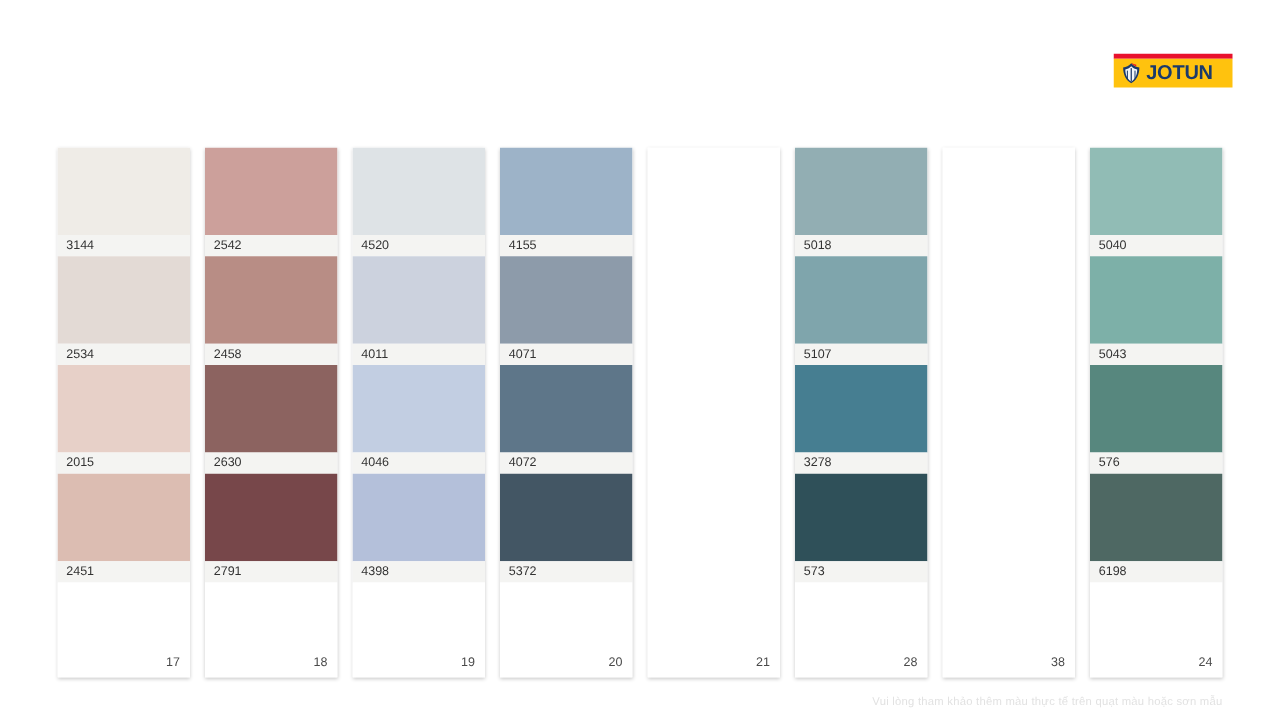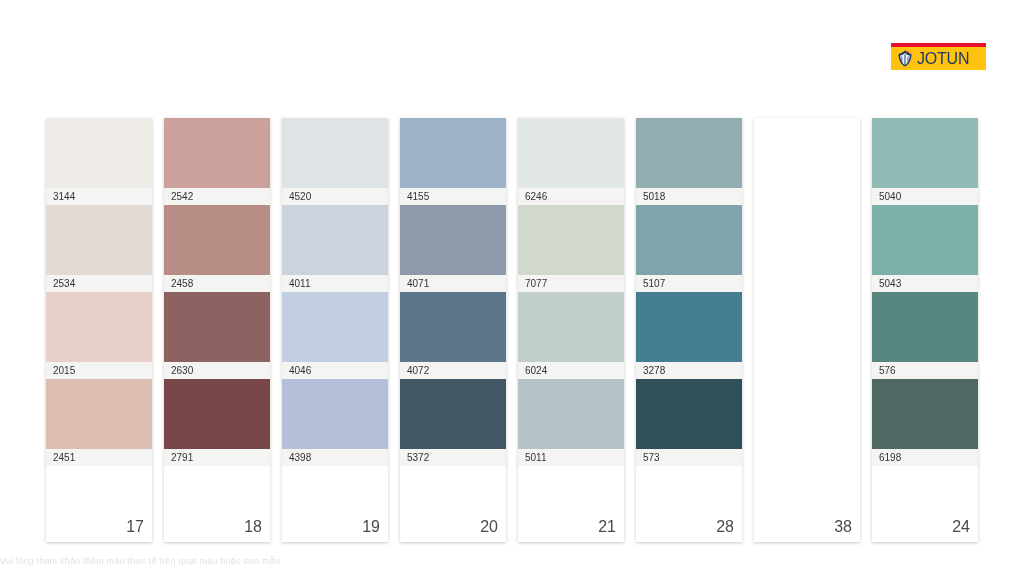--- a/index.html
+++ b/index.html
@@ -42,21 +42,21 @@
     box-sizing: border-box;
   }
   .logo-mark {
     width: 18px;
     height: 17px;
     flex: 0 0 18px;
     margin-right: 3px;
   }
   .logo-text {
     font-family: "Liberation Sans", sans-serif;
-    font-weight: normal;
+    font-weight: bold;
     font-size: 16px;
     letter-spacing: -0.2px;
     color: #1B3A6B;
     line-height: 1;
   }
 
   
   .palette {
     position: absolute;
     top: 118px;
@@ -95,30 +95,31 @@
   .card-footer {
     flex: 1 1 auto;
     background: #ffffff;
     position: relative;
     min-height: 56px;
   }
   .page-num {
     position: absolute;
     right: 8px;
     bottom: 6px;
-    font-size: 16px;
+    font-size: 10px;
     color: #4A4A4A;
   }
 
   
   .footer-note {
     position: absolute;
     left: 0;
     right: 46px;
     bottom: 10px;
+    text-align: right;
     font-size: 9px;
     color: #E2E2E2;
     letter-spacing: 0.2px;
   }
 </style>
 </head>
 <body>
 
 <div class="logo-wrap">
   <div class="logo-red"></div>
@@ -190,30 +191,20 @@
         <div class="swatch" style="background: rgb(94, 118, 137);"></div>
         <div class="swatch-label">4072</div>
         <div class="swatch" style="background: rgb(67, 86, 100);"></div>
         <div class="swatch-label">5372</div>
       </div>
       <div class="card-footer">
         <span class="page-num">20</span>
       </div>
     </div>
     <div class="card">
-      <div class="swatch-group">
-        <div class="swatch" style="background: rgb(226, 232, 229);"></div>
-        <div class="swatch-label">6246</div>
-        <div class="swatch" style="background: rgb(209, 216, 206);"></div>
-        <div class="swatch-label">7077</div>
-        <div class="swatch" style="background: rgb(195, 207, 204);"></div>
-        <div class="swatch-label">6024</div>
-        <div class="swatch" style="background: rgb(179, 195, 200);"></div>
-        <div class="swatch-label">5011</div>
-      </div>
       <div class="card-footer">
         <span class="page-num">21</span>
       </div>
     </div>
     <div class="card">
       <div class="swatch-group">
         <div class="swatch" style="background: rgb(146, 174, 179);"></div>
         <div class="swatch-label">5018</div>
         <div class="swatch" style="background: rgb(127, 165, 172);"></div>
         <div class="swatch-label">5107</div>

